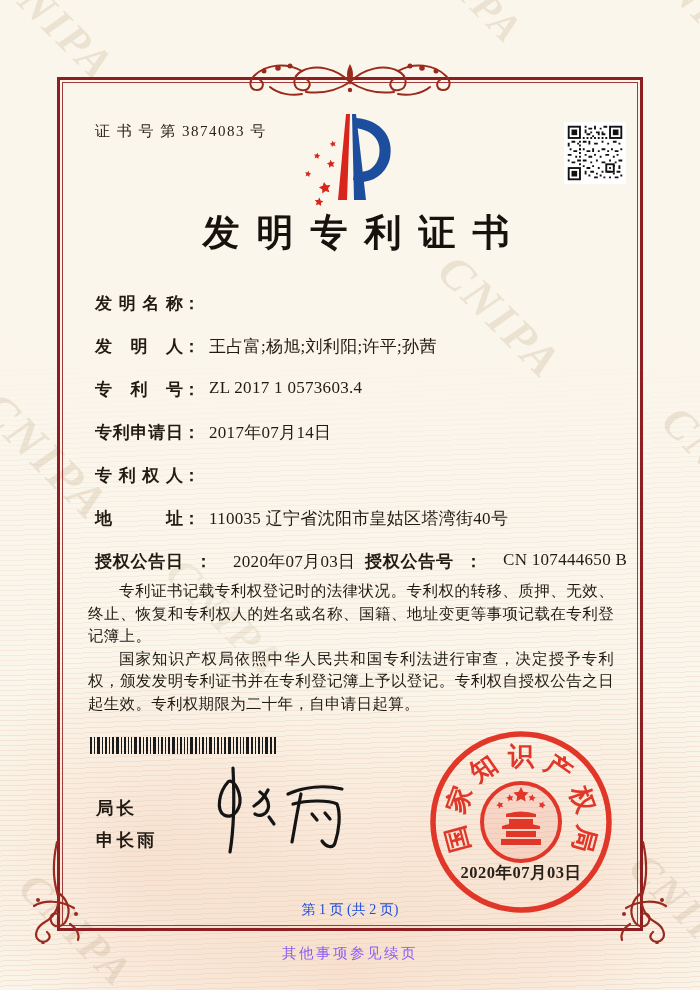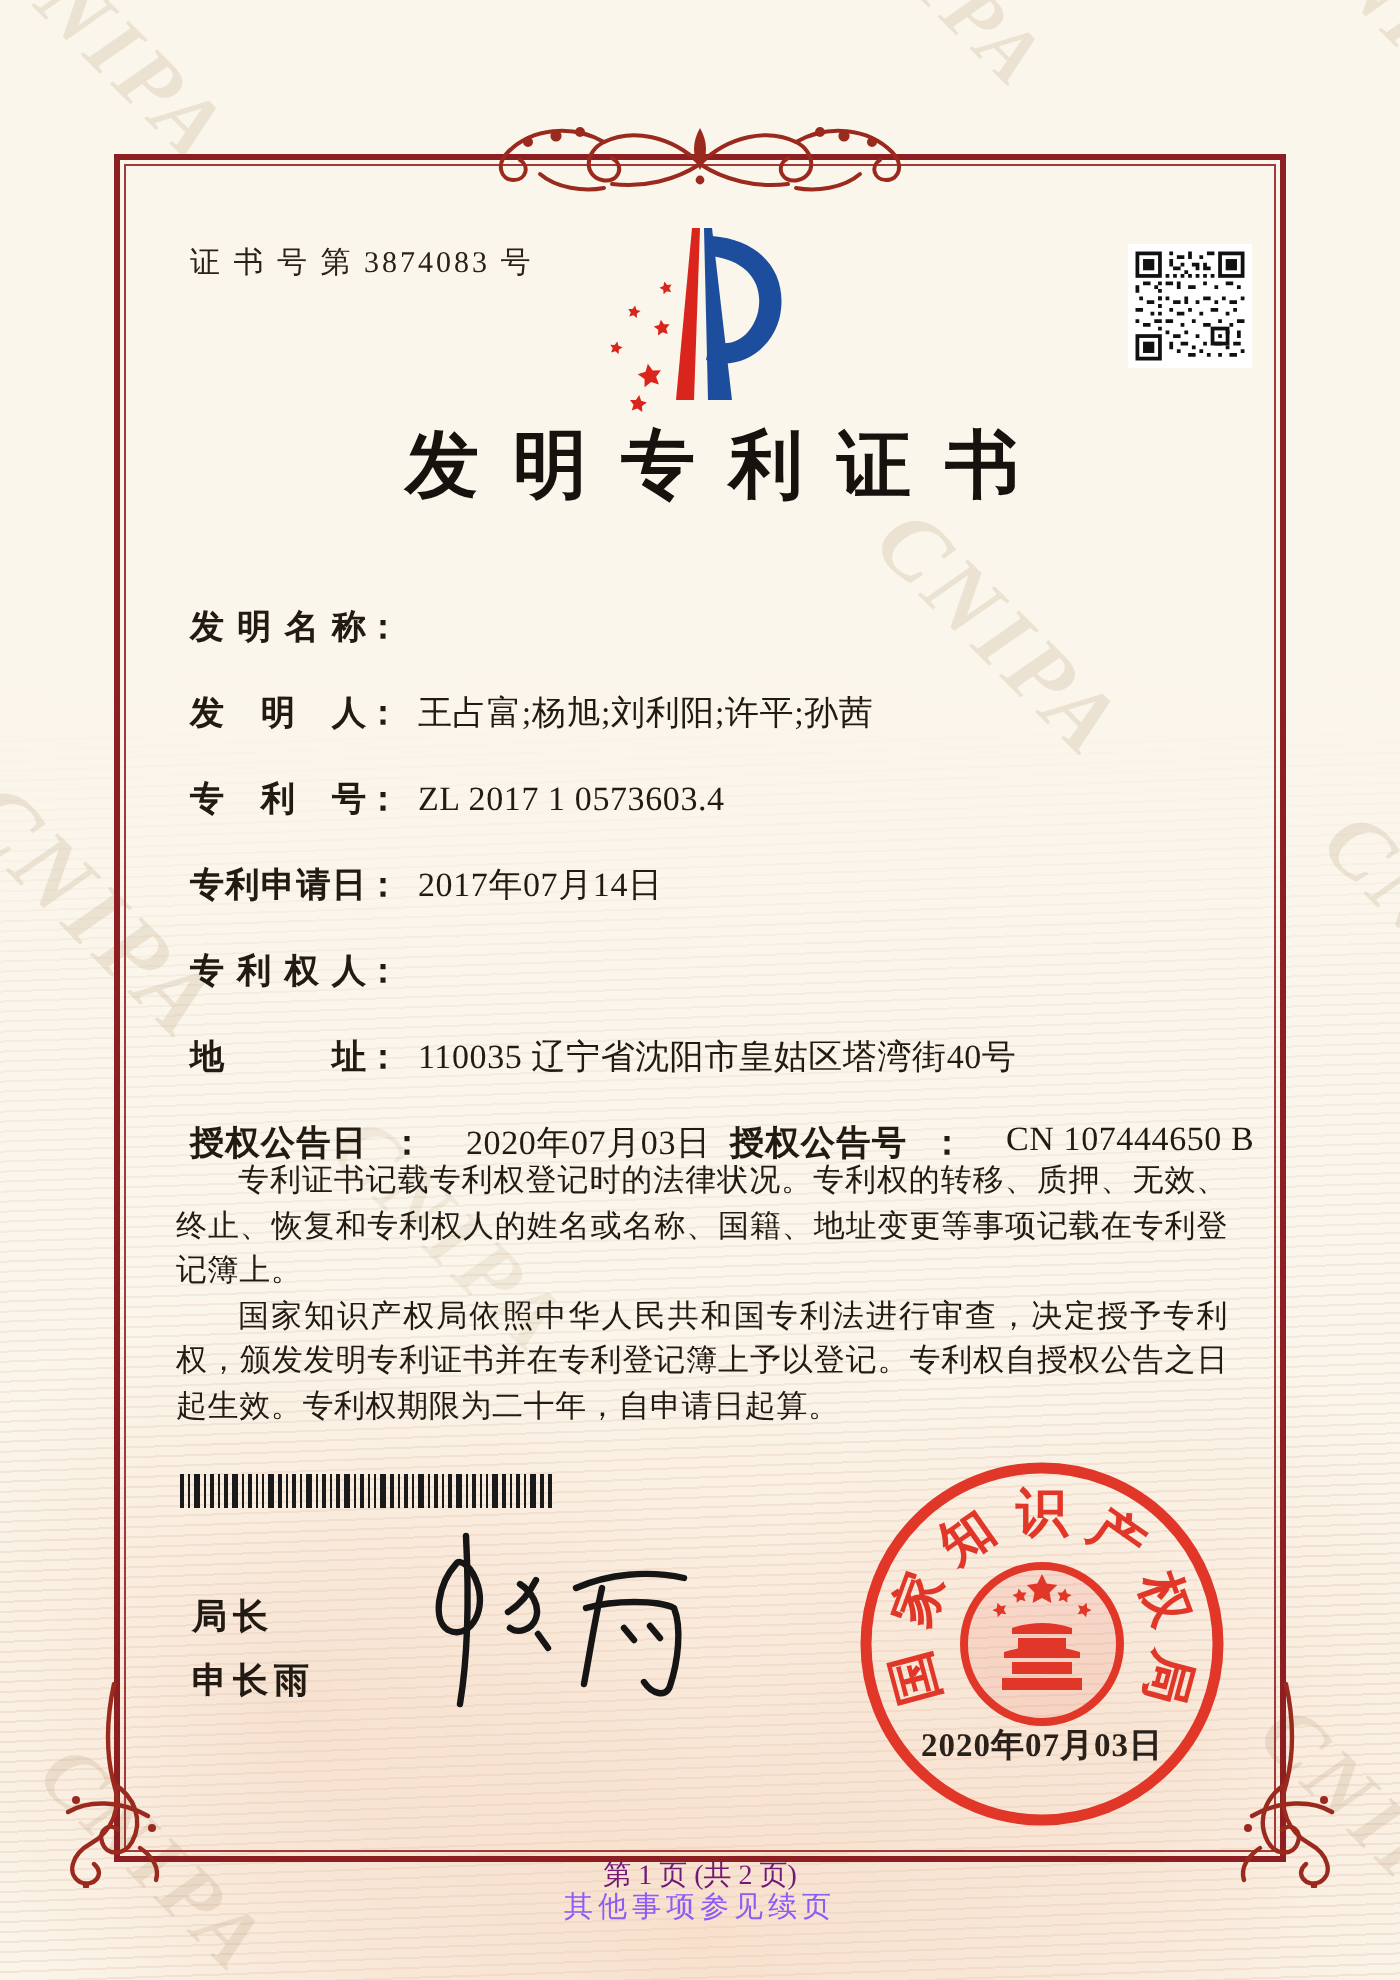--- a/index.html
+++ b/index.html
@@ -40,41 +40,41 @@
   }
   .content{inset:0;z-index:5;}
   .cert-no{left:95px;top:122px;font-size:15px;letter-spacing:1.5px;color:#2A2118;text-align:right;}
   .logo{left:296px;top:110px;width:108px;height:96px;}
   .qr{left:564px;top:122px;width:62px;height:62px;}
   .title{
     left:0;right:0;top:208px;text-align:center;
     font-size:37px;font-weight:bold;letter-spacing:17px;text-indent:17px;color:#17120D;margin-left:12px;
   }
   .fields{left:95px;top:292px;width:545px;}
-  .frow{height:43px;font-size:17px;display:flex;align-items:center;}
+  .frow{height:43px;font-size:17px;display:flex;align-items:flex-start;}
   .fgroup{display:flex;align-items:flex-start;gap:12px;}
   .fgroup.first{width:270px;}
   .flabel{
     display:inline-block;width:88px;font-weight:600;
     text-align:justify;text-align-last:justify;flex:0 0 88px;
   }
   .colon{font-weight:600;margin-right:9px;}
   .fvalue{letter-spacing:.3px;}
   .paras{left:88px;top:580px;width:526px;font-size:15.5px;line-height:22.5px;text-align:justify;}
   .paras p{margin:0;text-indent:2em;letter-spacing:.3px;}
   .barcode{left:90px;top:737px;width:186px;height:17px;}
   .sig-title{left:96px;top:796px;font-size:17.5px;font-weight:600;letter-spacing:3px;}
   .sig-name{left:96px;top:828px;font-size:17.5px;font-weight:600;letter-spacing:3px;}
   .sig-script{left:188px;top:762px;width:178px;height:100px;}
   .seal{left:428px;top:729px;width:186px;height:186px;z-index:5;}
   .seal-date{
     left:430px;top:862px;width:182px;z-index:6;text-align:center;
     font-size:16.5px;font-weight:700;color:#2A211A;letter-spacing:.5px;
   }
-  .page-info{left:0;right:0;top:901px;text-align:center;font-size:14px;color:#701a75;margin-top:28px;}
+  .page-info{left:0;right:0;top:901px;text-align:center;font-size:14px;color:#1d4ed8;}
   .footer-note{left:0;right:0;top:944px;text-align:center;font-size:14.5px;letter-spacing:2.5px;color:#8b5cf6;}
   .flourish-top{left:240px;top:56px;width:220px;height:50px;z-index:4;}
   .flourish-bl{left:26px;top:840px;width:62px;height:104px;z-index:4;}
   .flourish-br{left:612px;top:840px;width:62px;height:104px;z-index:4;transform:scaleX(-1);}
 </style>
 </head>
 <body>
 
 <div class="abs waves"></div>
 <div class="abs glow"></div>

